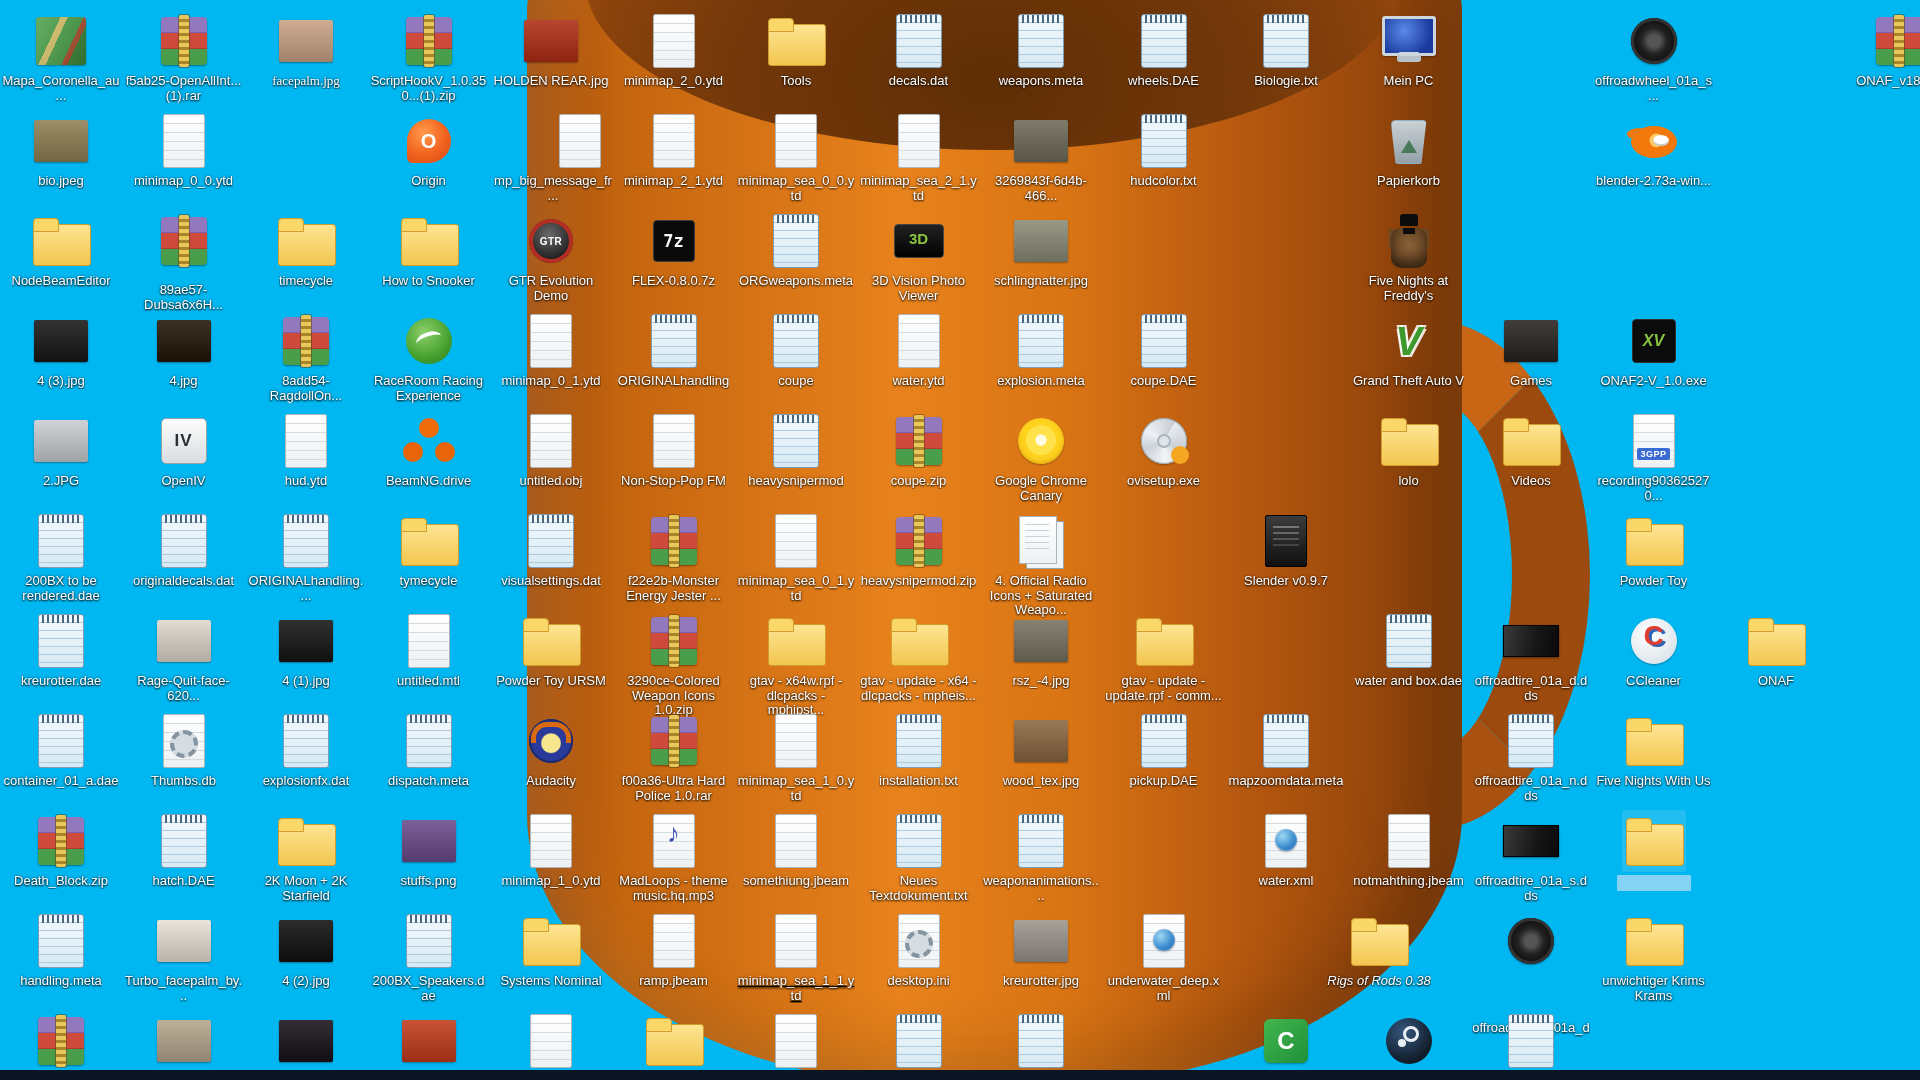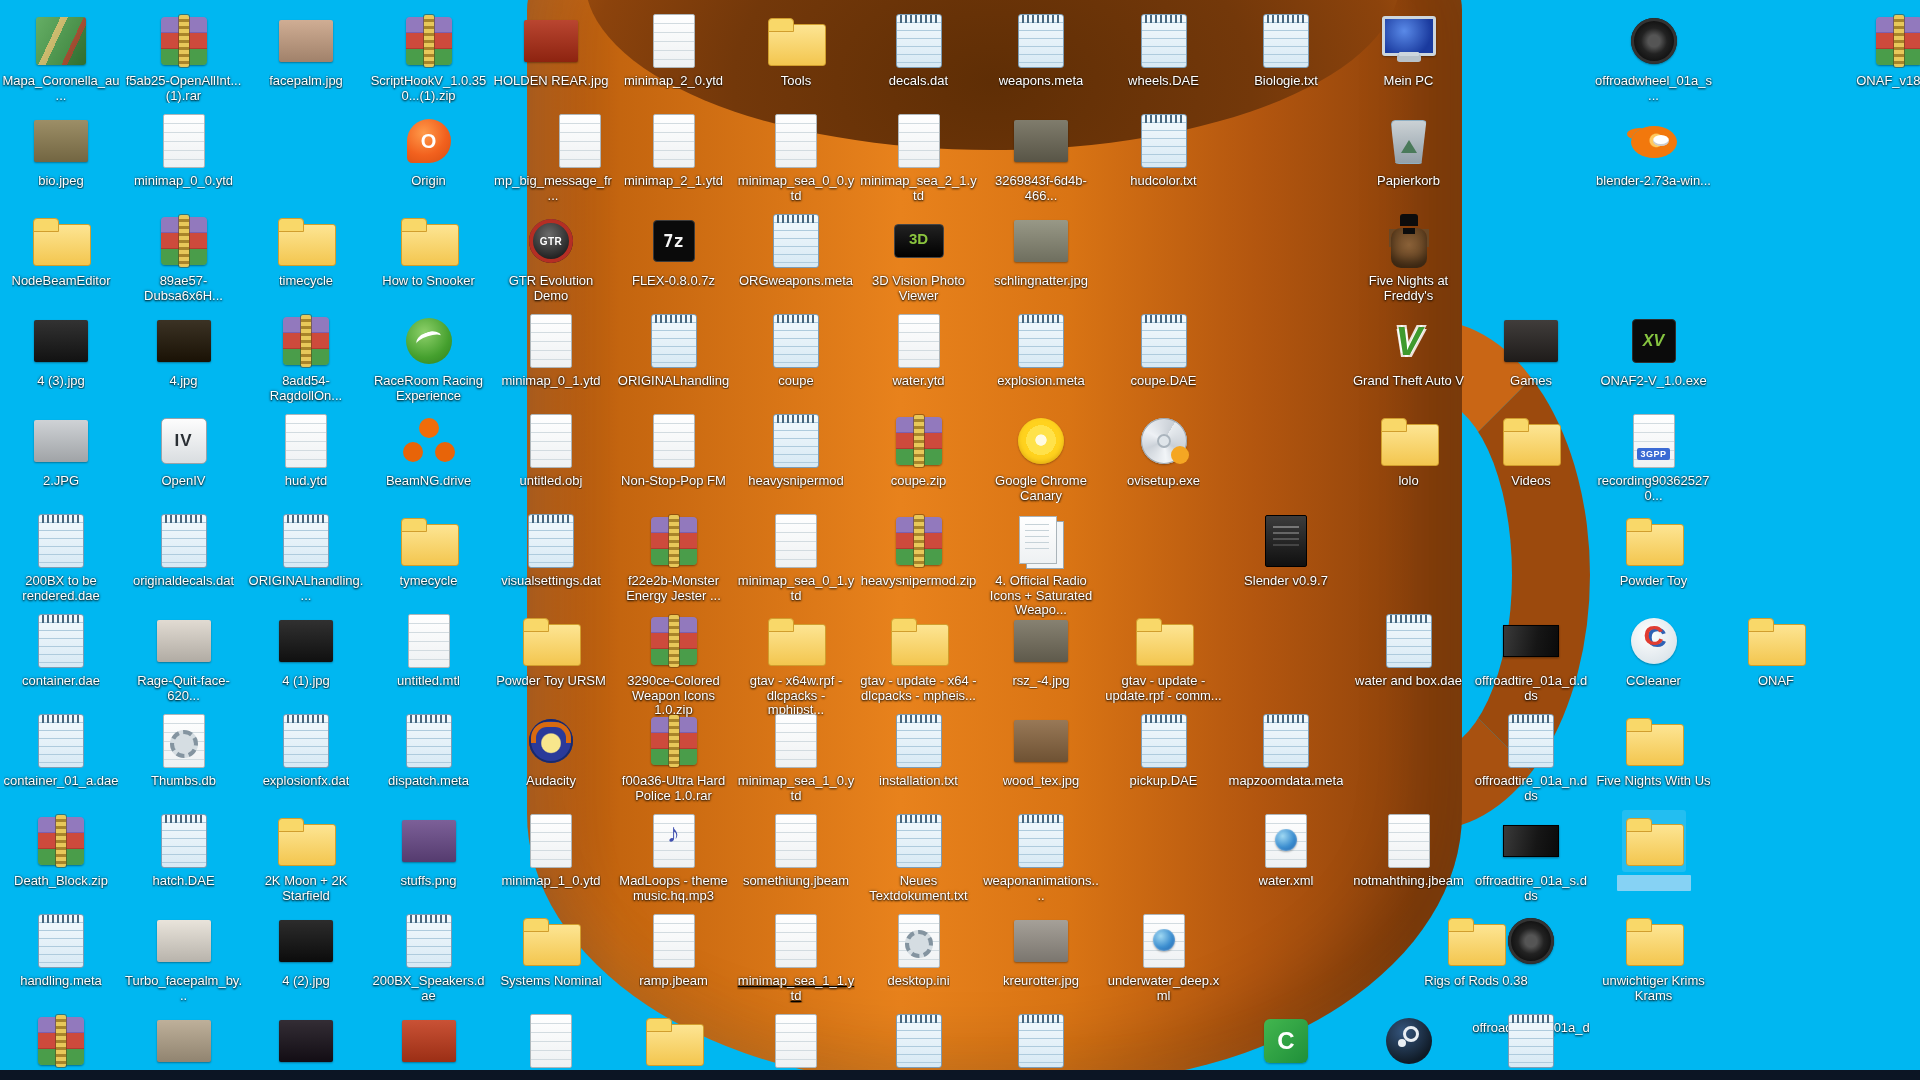--- a/index.html
+++ b/index.html
@@ -236,21 +236,21 @@
 
 <div class="icon-grid">
     <div class="cell" style="left: 0px; top: 10px;">
       <div class="ic k-map"></div>
       <div class="lbl">Mapa_Coronella_au...</div>
     </div>
     <div class="cell" style="left: 122.5px; top: 10px;">
       <div class="ic k-rar"></div>
       <div class="lbl">f5ab25-OpenAllInt...(1).rar</div>
     </div>
-    <div class="cell" style="left: 245px; top: 10px;">
+    <div class="cell" style="left: 245px; top: 10px; font-family: Liberation Serif, serif;">
       <div class="ic k-thumb" style="--c: #c9a285;"></div>
       <div class="lbl">facepalm.jpg</div>
     </div>
     <div class="cell" style="left: 367.5px; top: 10px;">
       <div class="ic k-rar"></div>
       <div class="lbl">ScriptHookV_1.0.350...(1).zip</div>
     </div>
     <div class="cell" style="left: 490px; top: 10px;">
       <div class="ic k-thumb" style="--c: #b02c14;"></div>
       <div class="lbl">HOLDEN REAR.jpg</div>
@@ -332,21 +332,21 @@
       <div class="lbl">Papierkorb</div>
     </div>
     <div class="cell" style="left: 1592.5px; top: 110px;">
       <div class="ic k-blender"></div>
       <div class="lbl">blender-2.73a-win...</div>
     </div>
     <div class="cell" style="left: 0px; top: 210px;">
       <div class="ic k-folder"></div>
       <div class="lbl">NodeBeamEditor</div>
     </div>
-    <div class="cell" style="left: 122.5px; top: 210px;">
+    <div class="cell" style="left: 122.5px; top: 210px; gap: 9px;">
       <div class="ic k-rar"></div>
       <div class="lbl">89ae57-Dubsa6x6H...</div>
     </div>
     <div class="cell" style="left: 245px; top: 210px;">
       <div class="ic k-folder"></div>
       <div class="lbl">timecycle</div>
     </div>
     <div class="cell" style="left: 367.5px; top: 210px;">
       <div class="ic k-folder"></div>
       <div class="lbl">How to Snooker</div>
@@ -518,21 +518,21 @@
     <div class="cell" style="left: 1225px; top: 510px;">
       <div class="ic k-slender"></div>
       <div class="lbl">Slender v0.9.7</div>
     </div>
     <div class="cell" style="left: 1592.5px; top: 510px;">
       <div class="ic k-folder"></div>
       <div class="lbl">Powder Toy</div>
     </div>
     <div class="cell" style="left: 0px; top: 610px;">
       <div class="ic k-notepad"></div>
-      <div class="lbl">container.dae</div>
+      <div class="lbl">kreurotter.dae</div>
     </div>
     <div class="cell" style="left: 122.5px; top: 610px;">
       <div class="ic k-thumb" style="--c: #ddd6cc;"></div>
       <div class="lbl">Rage-Quit-face-620...</div>
     </div>
     <div class="cell" style="left: 245px; top: 610px;">
       <div class="ic k-thumb" style="--c: #141414;"></div>
       <div class="lbl">4 (1).jpg</div>
     </div>
     <div class="cell" style="left: 367.5px; top: 610px;">
@@ -716,21 +716,21 @@
       <div class="lbl">desktop.ini</div>
     </div>
     <div class="cell" style="left: 980px; top: 910px;">
       <div class="ic k-thumb" style="--c: #99938a;"></div>
       <div class="lbl">kreurotter.jpg</div>
     </div>
     <div class="cell" style="left: 1102.5px; top: 910px;">
       <div class="ic k-globe"></div>
       <div class="lbl">underwater_deep.xml</div>
     </div>
-    <div class="cell" style="left: 1415px; top: 910px;">
+    <div class="cell" style="left: 1318px; top: 910px; font-style: italic;">
       <div class="ic k-folder"></div>
       <div class="lbl">Rigs of Rods 0.38</div>
     </div>
     <div class="cell" style="left: 1470px; top: 910px; gap: 47px;">
       <div class="ic k-wheel"></div>
       <div class="lbl">offroadwheel_01a_d...</div>
     </div>
     <div class="cell" style="left: 1592.5px; top: 910px;">
       <div class="ic k-folder"></div>
       <div class="lbl">unwichtiger Krims Krams</div>

